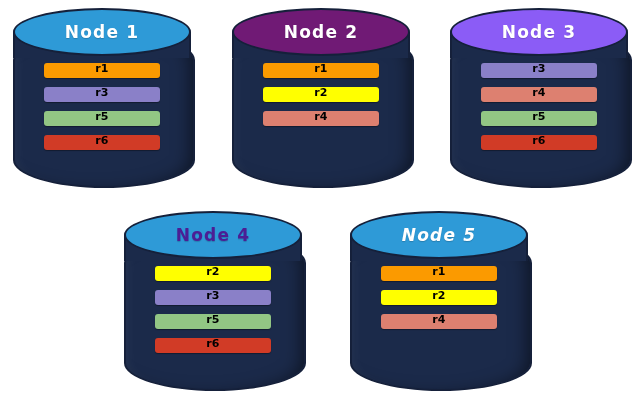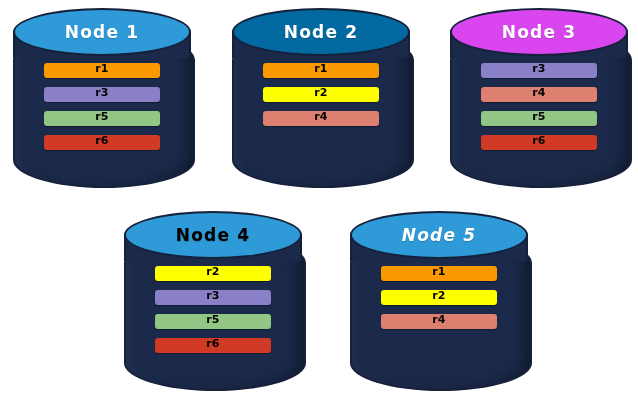--- a/index.html
+++ b/index.html
@@ -134,39 +134,39 @@
           <span class="replica-label" style="color: rgb(0, 0, 0);">r5</span>
         </div>
         <div class="replica-bar" style="background: rgb(209, 59, 38);">
           <span class="replica-label" style="color: rgb(0, 0, 0);">r6</span>
         </div>
       </div>
     </div>
     <div class="node" style="left: 232px; top: 8px; width: 178px; height: 180px;">
       <div class="cyl-body" style="background: rgb(27, 42, 74); border-color: rgb(21, 32, 58);"></div>
       <div class="cyl-body-top-cover" style="background: rgb(27, 42, 74); border-left-color: rgb(21, 32, 58); border-right-color: rgb(21, 32, 58);"></div>
-      <div class="cyl-top" style="background: #0369a1; border-color: rgb(21, 32, 58);">
+      <div class="cyl-top" style="background: #701a75; border-color: rgb(21, 32, 58);">
         <div class="node-title" style="color: rgb(255, 255, 255);">Node 2</div>
       </div>
       <div class="replicas">
         <div class="replica-bar" style="background: rgb(251, 154, 0);">
           <span class="replica-label" style="color: rgb(0, 0, 0);">r1</span>
         </div>
         <div class="replica-bar" style="background: rgb(255, 255, 0);">
           <span class="replica-label" style="color: rgb(0, 0, 0);">r2</span>
         </div>
         <div class="replica-bar" style="background: rgb(221, 128, 112);">
           <span class="replica-label" style="color: rgb(0, 0, 0);">r4</span>
         </div>
       </div>
     </div>
     <div class="node" style="left: 450px; top: 8px; width: 178px; height: 180px;">
       <div class="cyl-body" style="background: rgb(27, 42, 74); border-color: rgb(21, 32, 58);"></div>
       <div class="cyl-body-top-cover" style="background: rgb(27, 42, 74); border-left-color: rgb(21, 32, 58); border-right-color: rgb(21, 32, 58);"></div>
-      <div class="cyl-top" style="background: #d946ef; border-color: rgb(21, 32, 58);">
+      <div class="cyl-top" style="background: #8b5cf6; border-color: rgb(21, 32, 58);">
         <div class="node-title" style="color: rgb(255, 255, 255);">Node 3</div>
       </div>
       <div class="replicas">
         <div class="replica-bar" style="background: rgb(138, 128, 200);">
           <span class="replica-label" style="color: rgb(0, 0, 0);">r3</span>
         </div>
         <div class="replica-bar" style="background: rgb(221, 128, 112);">
           <span class="replica-label" style="color: rgb(0, 0, 0);">r4</span>
         </div>
         <div class="replica-bar" style="background: rgb(146, 198, 132);">
@@ -174,21 +174,21 @@
         </div>
         <div class="replica-bar" style="background: rgb(209, 59, 38);">
           <span class="replica-label" style="color: rgb(0, 0, 0);">r6</span>
         </div>
       </div>
     </div>
     <div class="node" style="left: 124px; top: 211px; width: 178px; height: 180px;">
       <div class="cyl-body" style="background: rgb(27, 42, 74); border-color: rgb(21, 32, 58);"></div>
       <div class="cyl-body-top-cover" style="background: rgb(27, 42, 74); border-left-color: rgb(21, 32, 58); border-right-color: rgb(21, 32, 58);"></div>
       <div class="cyl-top" style="background: rgb(46, 154, 215); border-color: rgb(21, 32, 58);">
-        <div class="node-title" style="color: #000000;">Node 4</div>
+        <div class="node-title" style="color: #4c1d95;">Node 4</div>
       </div>
       <div class="replicas">
         <div class="replica-bar" style="background: rgb(255, 255, 0);">
           <span class="replica-label" style="color: rgb(0, 0, 0);">r2</span>
         </div>
         <div class="replica-bar" style="background: rgb(138, 128, 200);">
           <span class="replica-label" style="color: rgb(0, 0, 0);">r3</span>
         </div>
         <div class="replica-bar" style="background: rgb(146, 198, 132);">
           <span class="replica-label" style="color: rgb(0, 0, 0);">r5</span>

